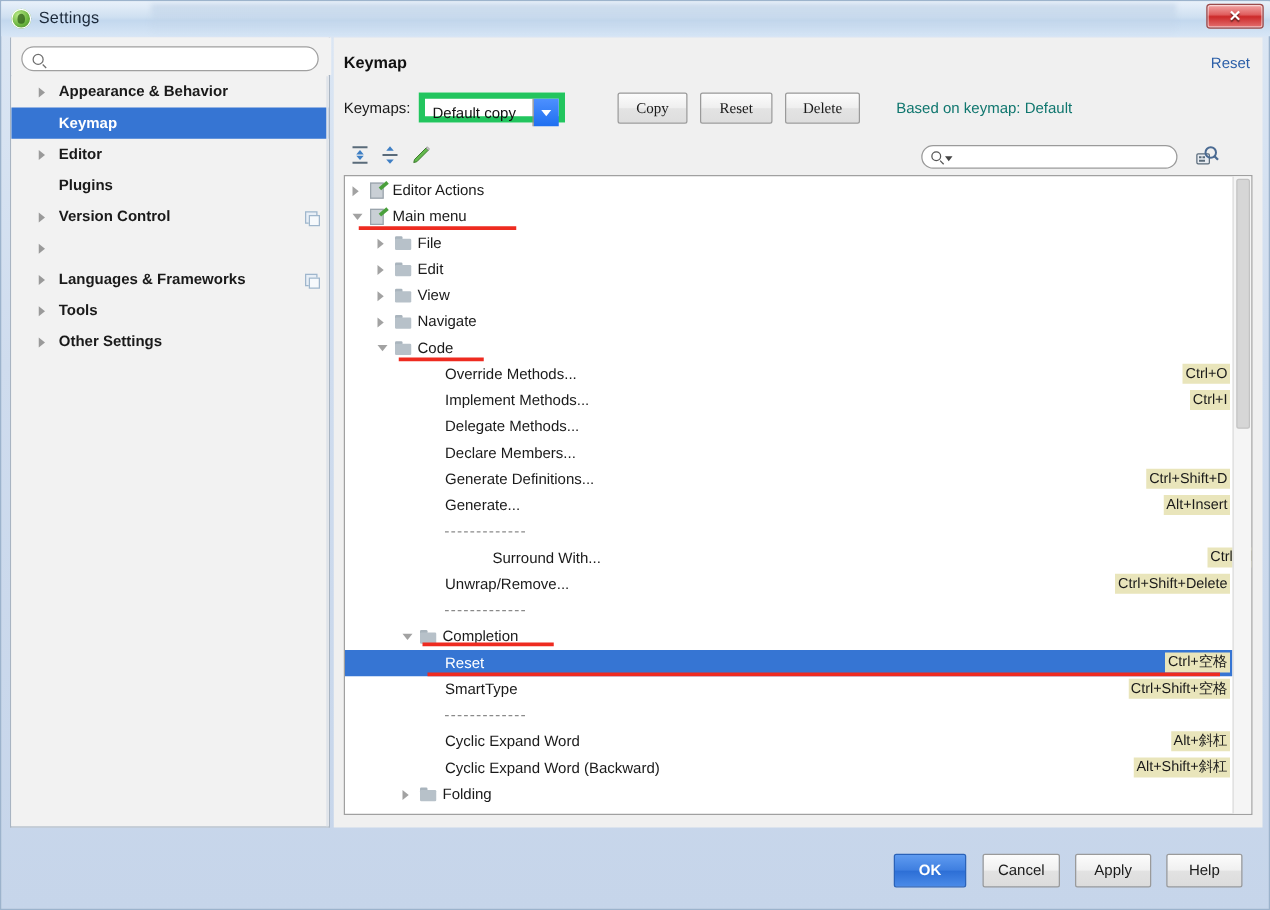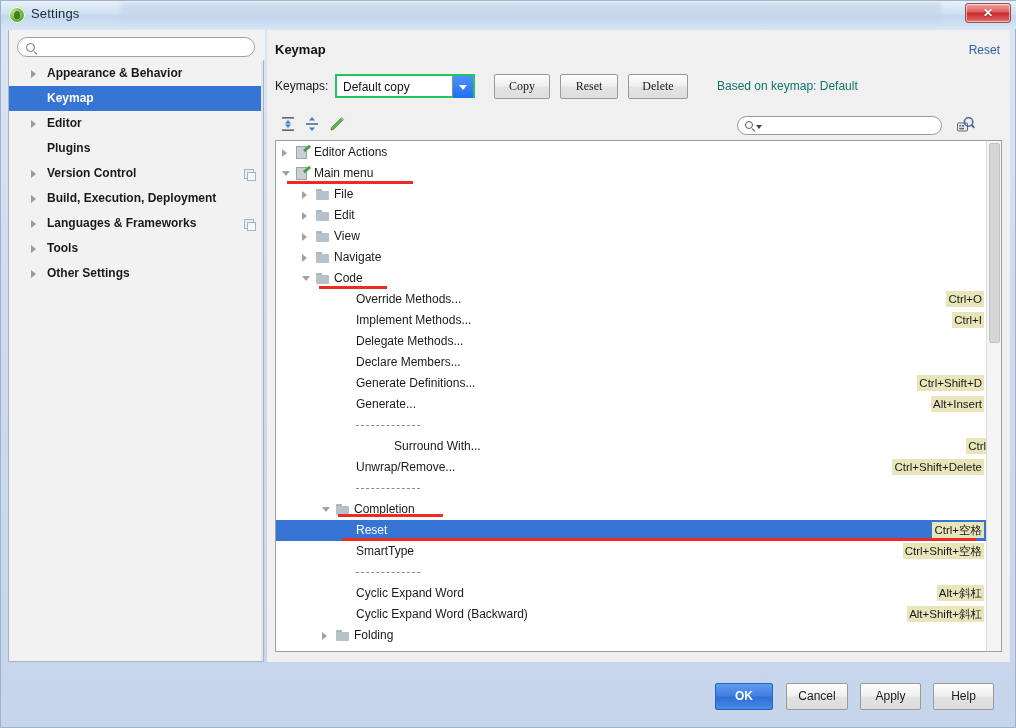--- a/index.html
+++ b/index.html
@@ -119,22 +119,22 @@
     position: absolute; left: 8px; top: 12px;
     font-size: 13px; font-weight: bold; color: #111;
   }
   #reset-link {
     position: absolute; right: 10px; top: 13px;
     font-size: 12px; color: #2c5fa8; cursor: pointer;
   }
 
   #keymaps-label { position: absolute; left: 8px; top: 49px; font-size: 12px; color: #1a1a1a; }
   #keymaps-combo {
-    position: absolute; left: 68px; top: 44px; width: 140px; height: 24px;
-    border: 2px solid #22c55e; background: #ffffff; cursor: pointer;
+    position: absolute; left: 68px; top: 44px; width: 117px; height: 24px;
+    border: 5px solid #22c55e; background: #ffffff; cursor: pointer;
   }
   #keymaps-combo .combo-value {
     position: absolute; left: 6px; top: 4px; font-size: 12px; color: #111;
   }
   #keymaps-combo .combo-btn {
     position: absolute; right: 0; top: 0; width: 21px; height: 22px;
     background: linear-gradient(to bottom, #4d90ff 0%, #1f6ff0 100%);
     border-left: 1px solid #8c8c8c;
   }
   #keymaps-combo .combo-btn::after {
@@ -311,21 +311,20 @@
         <div class="side-item">
           <span class="side-label">Plugins</span>
         </div>
         <div class="side-item">
           <div class="side-arrow"></div>
           <span class="side-label">Version Control</span>
           <div class="side-copy-icon"></div>
         </div>
         <div class="side-item">
           <div class="side-arrow"></div>
-          <span class="side-label">Build, Execution, Deployment</span>
         </div>
         <div class="side-item">
           <div class="side-arrow"></div>
           <span class="side-label">Languages &amp; Frameworks</span>
           <div class="side-copy-icon"></div>
         </div>
         <div class="side-item">
           <div class="side-arrow"></div>
           <span class="side-label">Tools</span>
         </div>

